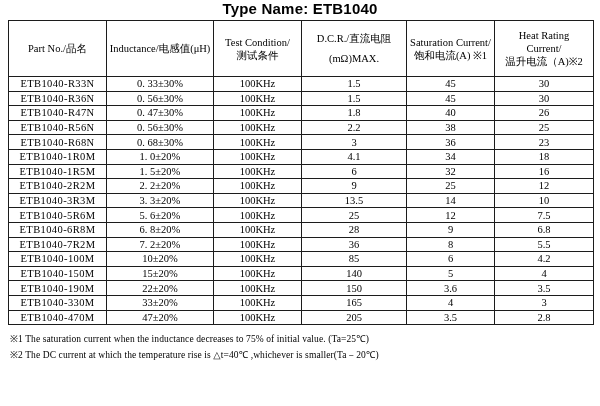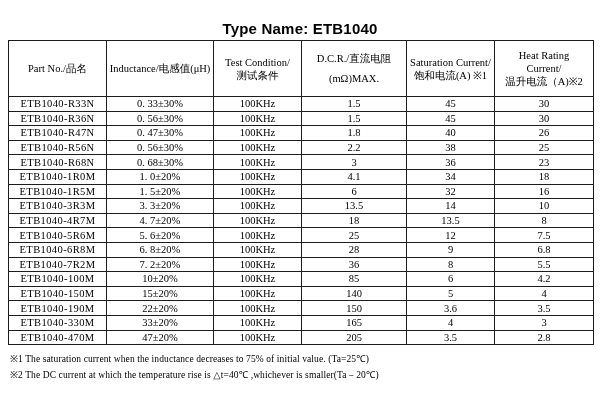--- a/index.html
+++ b/index.html
@@ -15,21 +15,21 @@
   .page {
     width: 600px;
     height: 406px;
     position: relative;
   }
   .title {
     text-align: center;
     font-family: "Liberation Sans", sans-serif;
     font-weight: bold;
     font-size: 15px;
-    padding: 20px 0 3px 0;
+    padding: 0 0 3px 0;
     letter-spacing: 0.2px;
   }
   table.spec {
     border-collapse: collapse;
     table-layout: fixed;
     margin-left: 8px;
     width: 585px;
   }
   table.spec th, table.spec td {
     border: 1px solid #1c1c1c;
@@ -156,34 +156,34 @@
         </tr>
         <tr>
           <td class="part-cell">ETB1040-1R5M</td>
           <td>1. 5±20%</td>
           <td>100KHz</td>
           <td>6</td>
           <td>32</td>
           <td>16</td>
         </tr>
         <tr>
+          <td class="part-cell">ETB1040-2R2M</td>
+          <td>2. 2±20%</td>
+          <td>100KHz</td>
+          <td>9</td>
+          <td>25</td>
+          <td>12</td>
+        </tr>
+        <tr>
           <td class="part-cell">ETB1040-3R3M</td>
           <td>3. 3±20%</td>
           <td>100KHz</td>
           <td>13.5</td>
           <td>14</td>
           <td>10</td>
-        </tr>
-        <tr>
-          <td class="part-cell">ETB1040-4R7M</td>
-          <td>4. 7±20%</td>
-          <td>100KHz</td>
-          <td>18</td>
-          <td>13.5</td>
-          <td>8</td>
         </tr>
         <tr>
           <td class="part-cell">ETB1040-5R6M</td>
           <td>5. 6±20%</td>
           <td>100KHz</td>
           <td>25</td>
           <td>12</td>
           <td>7.5</td>
         </tr>
         <tr>

